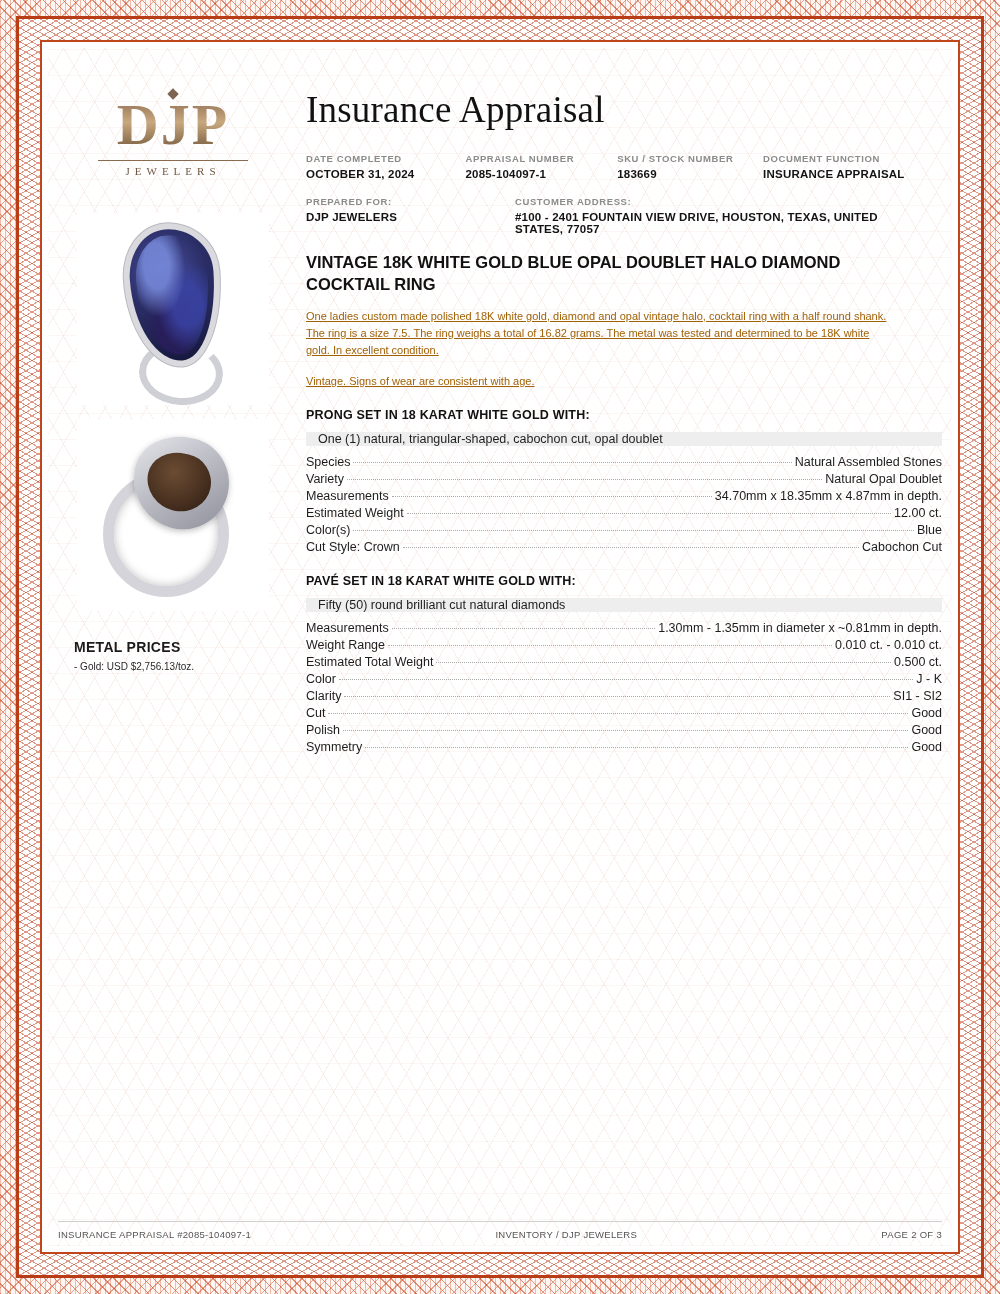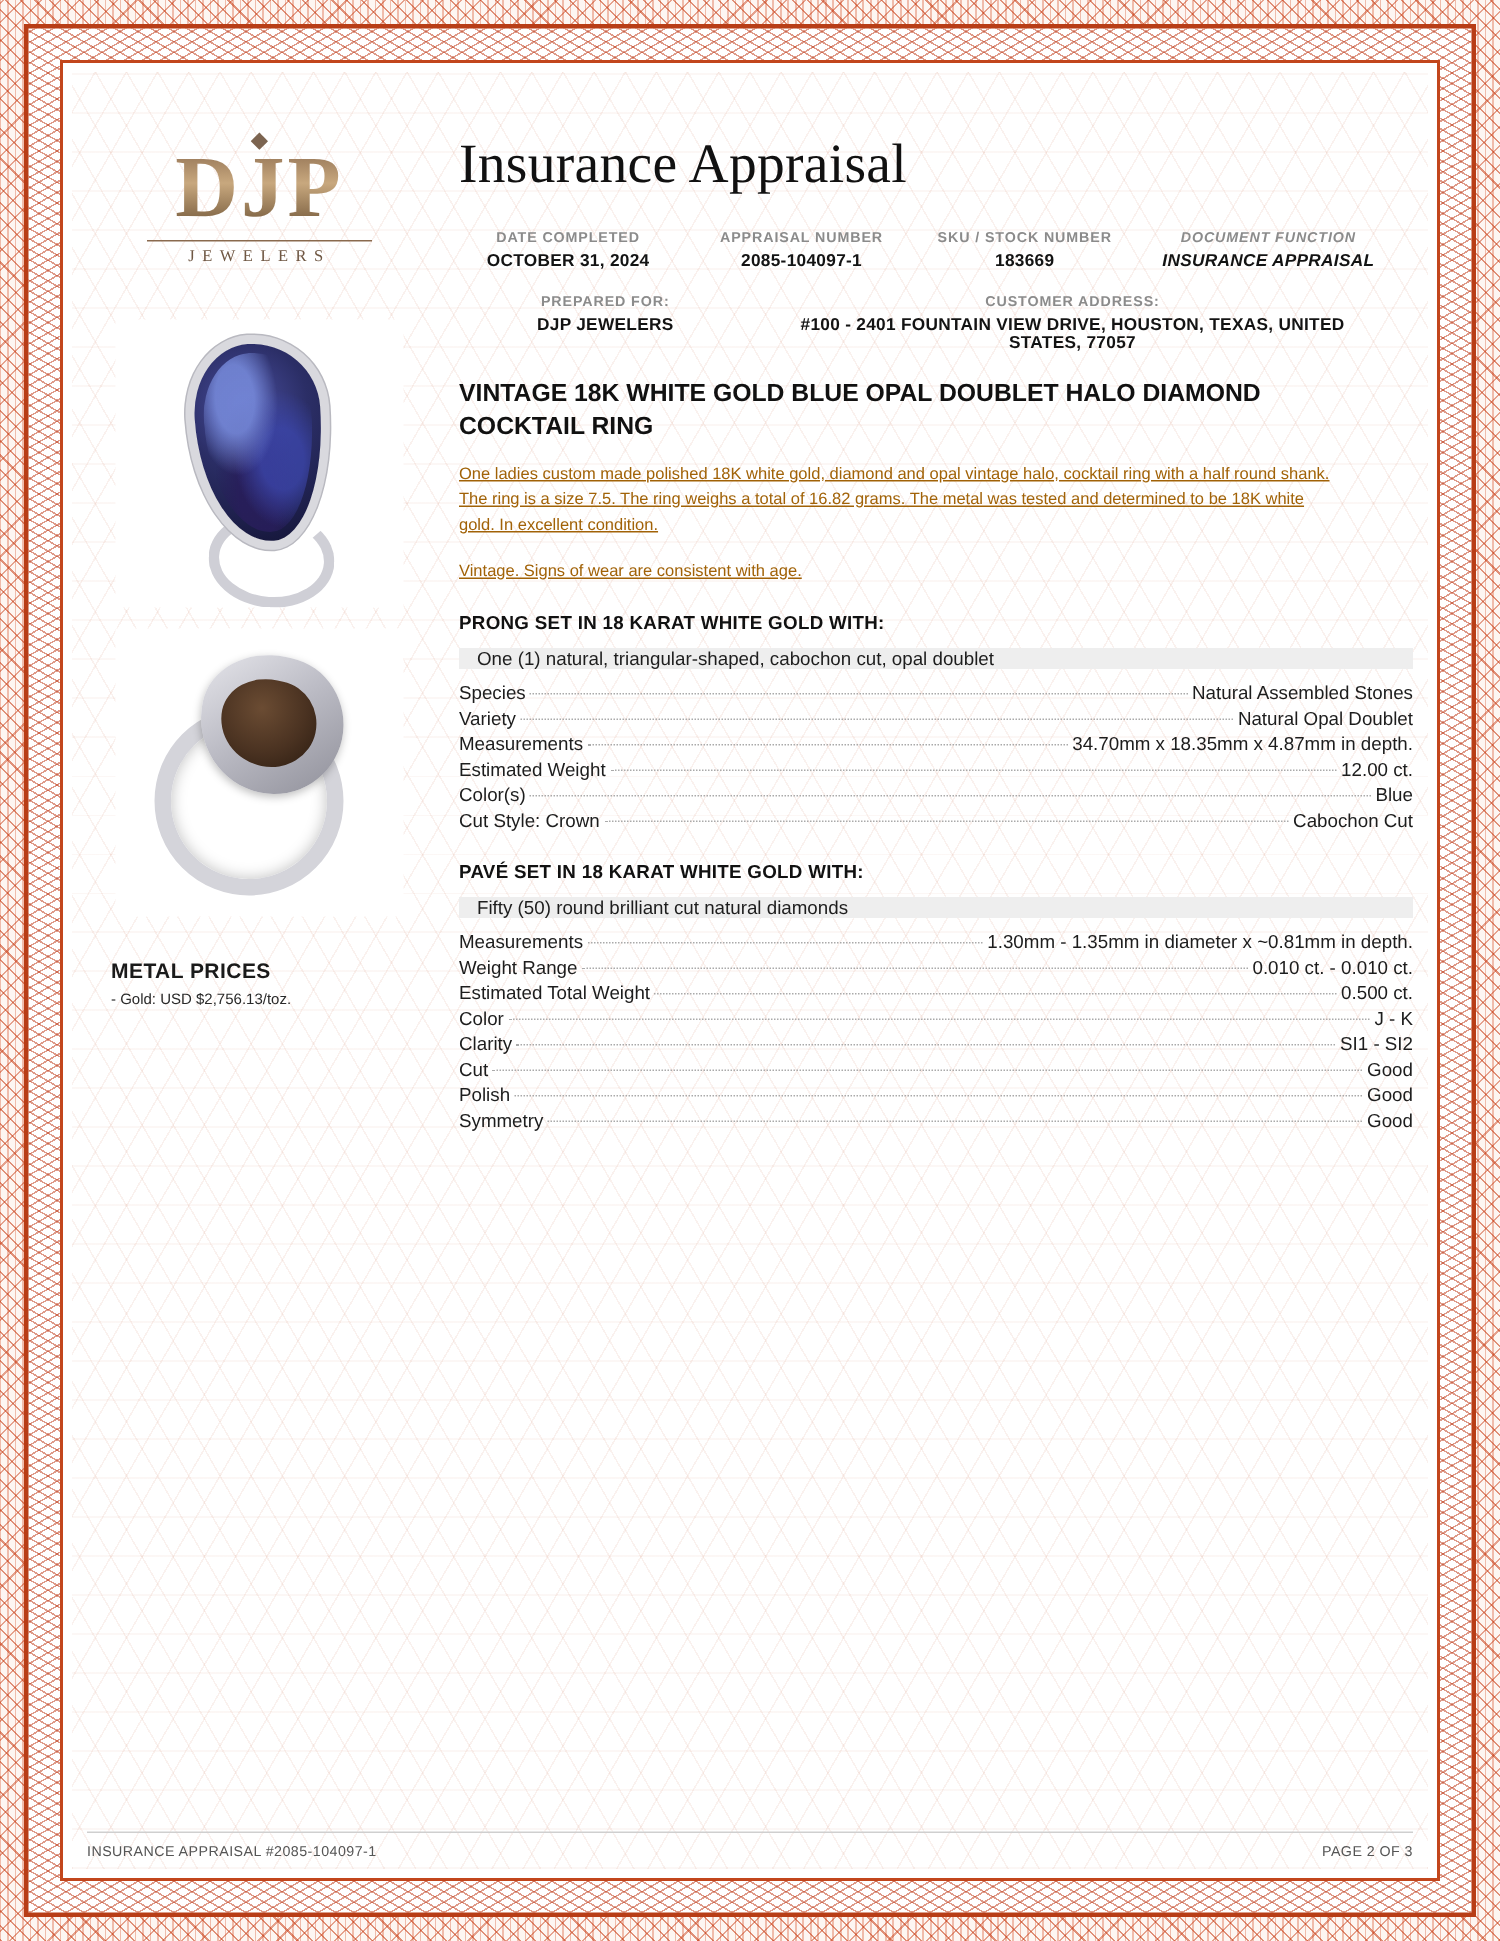--- a/index.html
+++ b/index.html
@@ -199,38 +199,38 @@
     font-family: "Liberation Serif", serif;
     font-size: 37px;
     color: #111;
     margin: 30px 0 22px 0;
     letter-spacing: 0.2px;
   }
   .meta-row {
     display: flex;
     margin-bottom: 16px;
   }
-  .meta-cell { padding-right: 14px; text-align: center; }
+  .meta-cell { padding-right: 14px; }
   .meta-label {
     font-size: 9.5px;
     letter-spacing: 0.6px;
     color: #8b8b8b;
     font-weight: bold;
     margin-bottom: 4px;
   }
   .meta-value {
     font-size: 11.5px;
     font-weight: bold;
     color: #131313;
     letter-spacing: 0.2px;
   }
   .w1 { width: 150px; }
   .w2 { width: 142px; }
   .w3 { width: 136px; }
-  .w4 { width: 170px; font-style: italic; }
+  .w4 { width: 170px; }
   .wp1 { width: 195px; }
   .wp2 { width: 400px; }
 
   .item-title {
     font-size: 16.5px;
     font-weight: bold;
     color: #111;
     line-height: 1.35;
     margin: 10px 0 12px 0;
     max-width: 600px;
@@ -442,18 +442,19 @@
             <span class="k">Symmetry</span>
             <span class="dots"></span>
             <span class="v">Good</span>
           </div>
         </div>
 
       </div>
 
       <div class="footer">
         <div class="left">INSURANCE APPRAISAL #2085-104097-1</div>
+        <div class="center">INVENTORY / DJP JEWELERS</div>
         <div class="right">PAGE 2 OF 3</div>
       </div>
 
     </div>
   </div>
 </div>
 
 </body></html>

